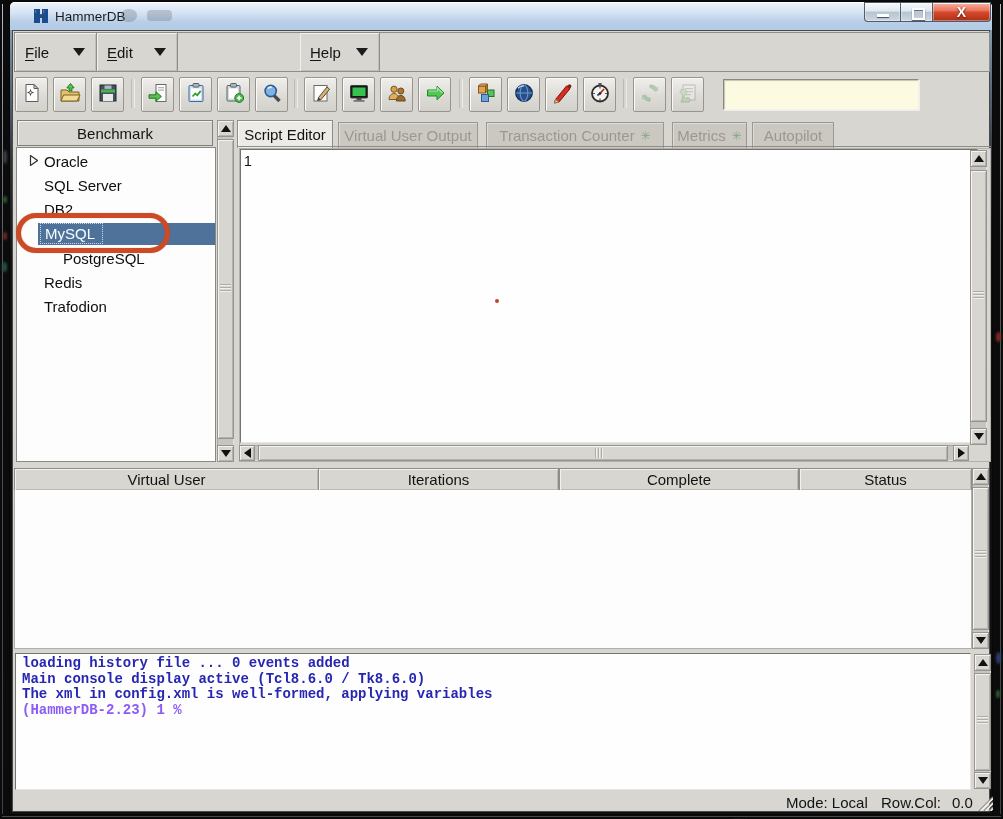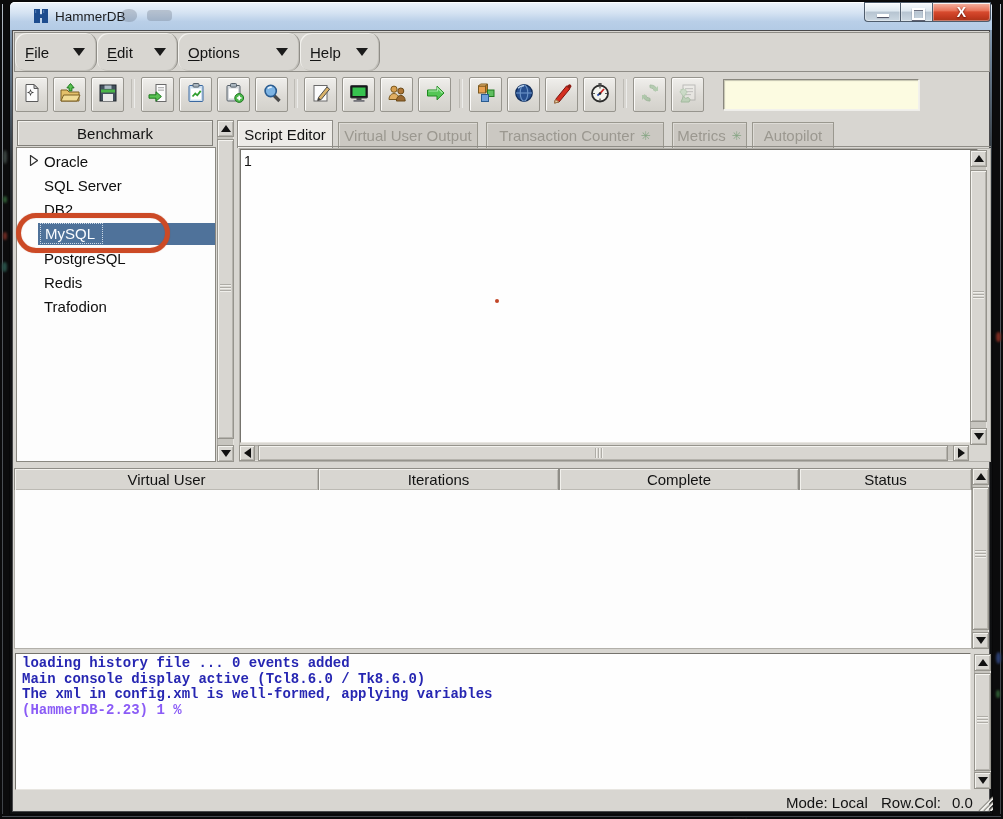--- a/index.html
+++ b/index.html
@@ -37,21 +37,21 @@
 
   
   #client{left:2px;top:28px;width:978px;height:782px;background:#d8d6d1;border:1px solid #49494b;box-sizing:border-box;}
   
 
   
   #menubar{left:1px;top:1px;width:976px;height:40px;box-sizing:border-box;border:1px solid #8f8d87;background:#d8d6d1;}
   .menu-item{position:absolute;top:0;height:38px;box-sizing:border-box;border-right:1px solid #8f8d87;
      box-shadow:inset 1px 1px 0 #f2f1ed,inset -1px -1px 0 #c2c0ba;
      display:flex;align-items:center;justify-content:space-between;padding:0 11px 0 10px;
-     font-size:15px;color:#141414;border-radius:11px;}
+     font-size:15px;color:#141414;}
   .menu-item .ul{text-decoration:underline;text-underline-offset:2px;}
   .menu-arrow{width:0;height:0;border-left:6px solid transparent;border-right:6px solid transparent;border-top:8px solid #1b1b1b;margin-left:8px;}
 
   
   .toolbtn{position:absolute;top:46px;width:33px;height:35px;box-sizing:border-box;border:1px solid #97958e;
      border-radius:2px;background:linear-gradient(180deg,#f0efec 0%,#dddbd6 55%,#d3d1cb 100%);
      box-shadow:inset 1px 1px 0 #fbfaf8;display:flex;align-items:center;justify-content:center;}
   .toolbtn.disabled svg{opacity:.38;}
   .tool-sep{position:absolute;top:48px;width:2px;height:29px;border-left:1px solid #bdbbb5;border-right:1px solid #ececea;}
   #tool-entry{left:710px;top:48px;width:196px;height:31px;box-sizing:border-box;background:#fcfbe1;
@@ -171,24 +171,20 @@
 
       <div id="menubar" class="abs">
           <div class="menu-item" style="left: 0px; width: 82px;">
             <span><span class="ul">F</span>ile</span>
             <span class="menu-arrow"></span>
           </div>
           <div class="menu-item" style="left: 82px; width: 81px;">
             <span><span class="ul">E</span>dit</span>
             <span class="menu-arrow"></span>
           </div>
-          <div class="menu-item" style="left: 163px; width: 122px;">
-            <span><span class="ul">O</span>ptions</span>
-            <span class="menu-arrow"></span>
-          </div>
           <div class="menu-item" style="left: 285px; width: 80px;">
             <span><span class="ul">H</span>elp</span>
             <span class="menu-arrow"></span>
           </div>
         </div>
       <div id="toolbar-holder">
           <div class="toolbtn" style="left: 2px;">
             <span><svg width="22" height="22" viewBox="0 0 22 22">
                 <path d="M5 2.5h8l4 4v13H5z" fill="#fcfcfc" stroke="#5a5a5a"></path>
                 <path d="M13 2.5l4 4h-4z" fill="#cfcfcf" stroke="#5a5a5a"></path>
@@ -350,21 +346,21 @@
           <div class="tree-row" style="top: 25.25px;">
             <span class="tree-label">SQL Server</span>
           </div>
           <div class="tree-row" style="top: 49.5px;">
             <span class="tree-label">DB2</span>
           </div>
           <div class="tree-row selected" style="top: 73.75px;">
             <div class="sel-bg"></div>
             <span class="tree-label">MySQL</span>
           </div>
-          <div class="tree-row" style="top: 98px;">
+          <div class="tree-row" style="top: 98px; margin-left: 19px;">
             <span class="tree-label">PostgreSQL</span>
           </div>
           <div class="tree-row" style="top: 122.25px;">
             <span class="tree-label">Redis</span>
           </div>
           <div class="tree-row" style="top: 146.5px;">
             <span class="tree-label">Trafodion</span>
           </div>
         </div>
       <div id="annotation" class="abs"></div>

